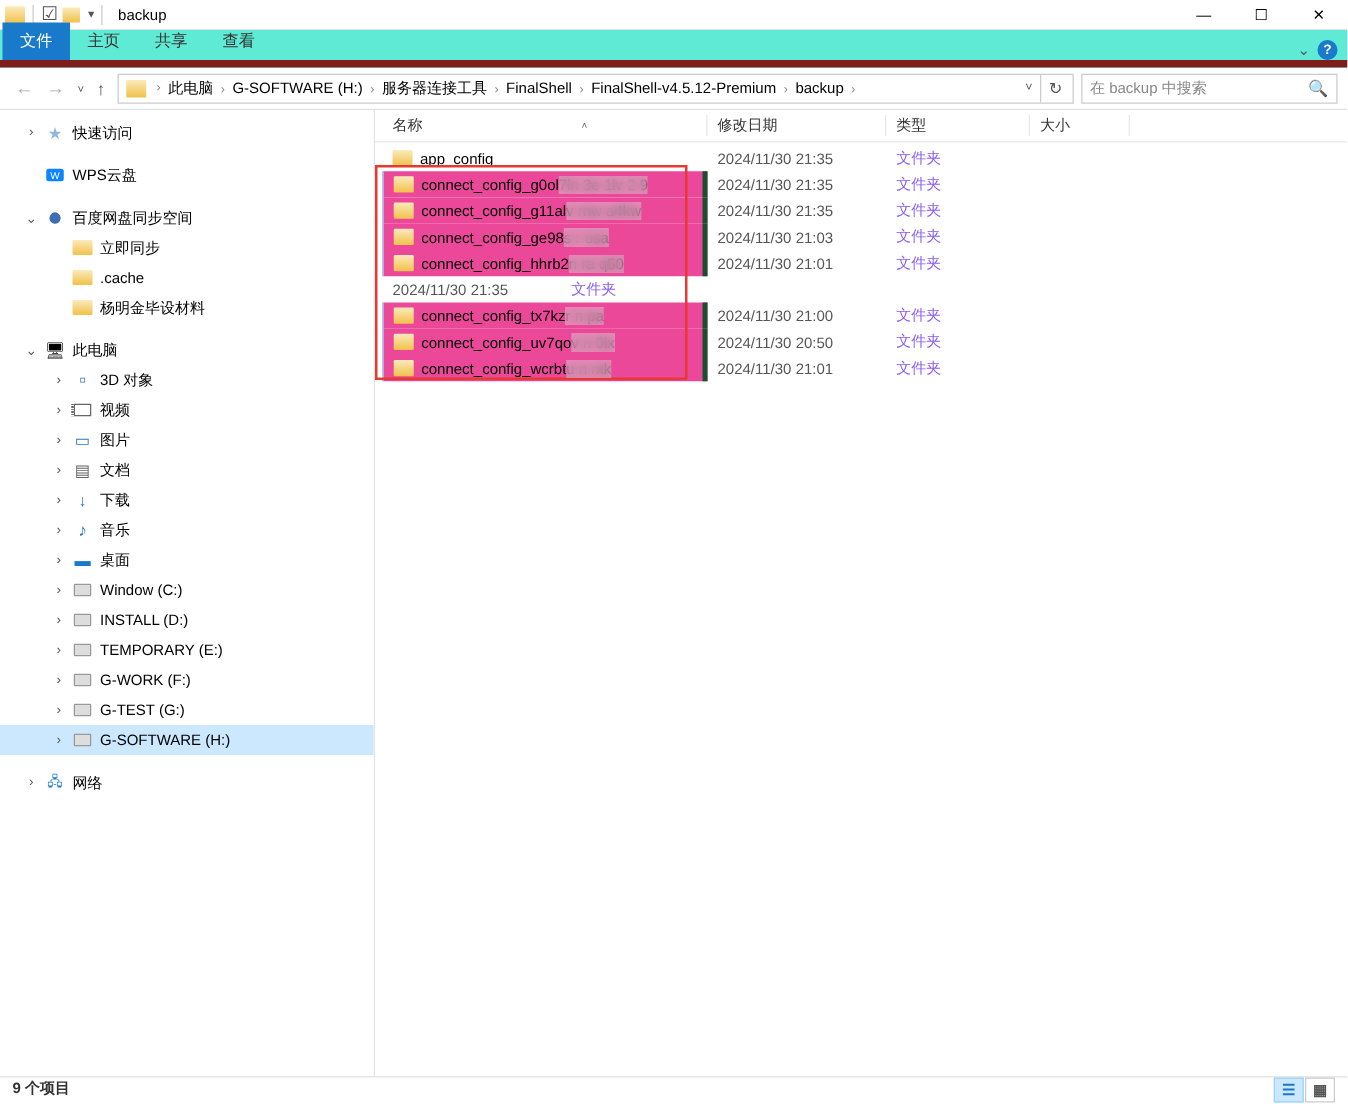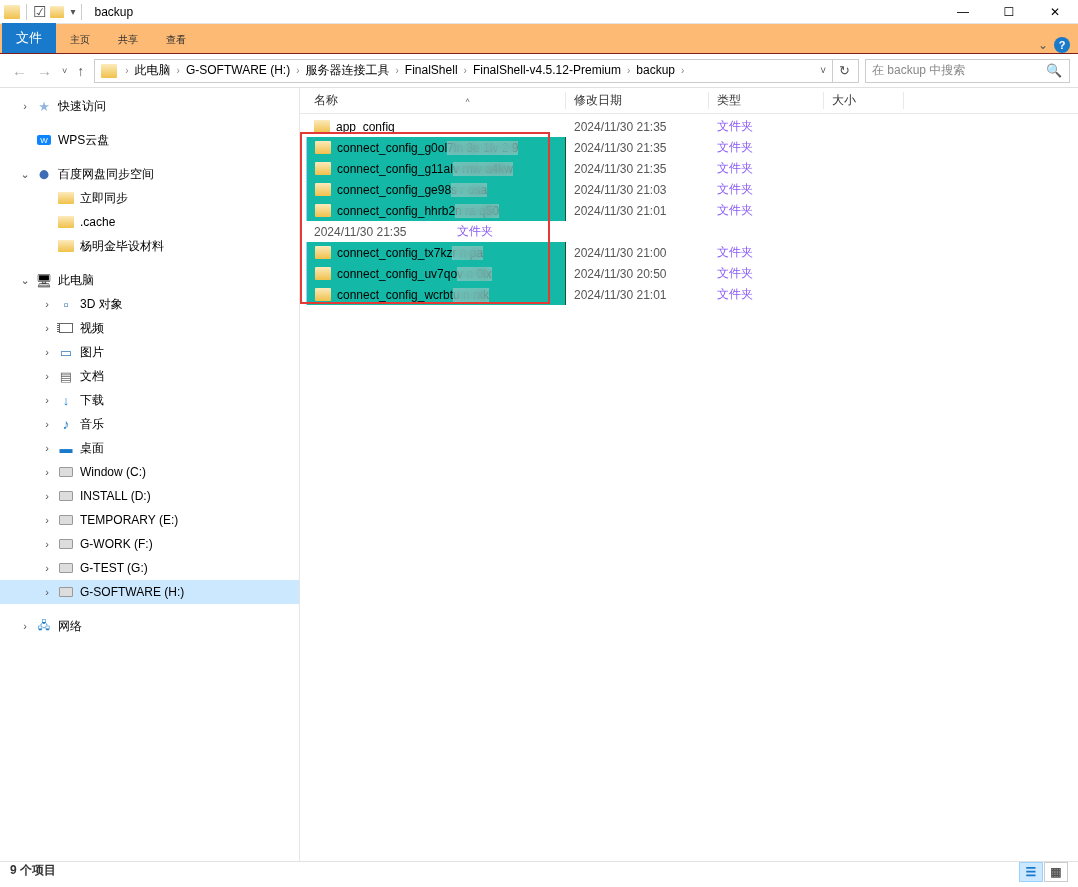--- a/index.html
+++ b/index.html
@@ -10,23 +10,23 @@
 .tb-icons { display: flex; align-items: center; padding: 0 4px; gap: 4px; }
 .tb-folder-icon { width: 16px; height: 14px; background: linear-gradient(#fceabb,#f0c14b); border-radius: 1px; }
 .tb-separator { width: 1px; height: 16px; background: #ccc; margin: 0 2px; }
 .tb-mini-icon { font-size: 15px; color: #555; line-height: 1; }
 .tb-chev { font-size: 10px; color: #555; margin-left: 2px; }
 .tb-title { margin-left: 6px; font-size: 12px; color: #000; }
 .tb-windowctrls { margin-left: auto; display: flex; }
 .tb-winbtn { width: 46px; height: 24px; display: flex; align-items: center; justify-content: center; font-size: 12px; color: #000; }
 
 
-.ribbon { height: 30px; display: flex; align-items: flex-end; background: #fdba74; border-bottom: 1px solid #7f1d1d; }
+.ribbon { height: 30px; display: flex; align-items: flex-end; background: #5eead4; border-bottom: 6px solid #7f1d1d; }
 .ribbon-tab-file { background: #1979ca; color: #fff; padding: 6px 14px; font-size: 13px; margin-left: 2px; }
-.ribbon-tab { padding: 6px 14px; font-size: 10px; color: #333; }
+.ribbon-tab { padding: 6px 14px; font-size: 13px; color: #333; }
 .ribbon-expand { margin-left: auto; padding: 0 8px; display: flex; align-items: center; gap: 6px; color: #555; }
 .ribbon-expand .chev { font-size: 12px; }
 .ribbon-expand .help { width: 16px; height: 16px; border-radius: 50%; background: #1979ca; color: #fff; display: flex; align-items: center; justify-content: center; font-size: 11px; font-weight: bold; }
 
 
 .navbar { height: 34px; display: flex; align-items: center; padding: 3px 8px; gap: 6px; border-bottom: 1px solid #e1e1e1; }
 .nav-arrows { display: flex; align-items: center; gap: 10px; padding: 0 4px; }
 .nav-arrow { font-size: 15px; color: #aaa; }
 .nav-arrow.enabled { color: #555; }
 .nav-chev-small { font-size: 9px; color: #555; }
@@ -73,21 +73,21 @@
 .filelist { flex: 1; display: flex; flex-direction: column; }
 .fl-header { height: 26px; display: flex; align-items: center; border-bottom: 1px solid #e8e8e8; padding-left: 6px; }
 .fl-col { padding: 0 8px; color: #333; font-size: 12px; white-space: nowrap; overflow: hidden; display: flex; align-items: center; }
 .fl-col.name { width: 260px; border-right: 1px solid #e8e8e8; gap: 40px; }
 .fl-col.date { width: 143px; border-right: 1px solid #e8e8e8; }
 .fl-col.type { width: 115px; border-right: 1px solid #e8e8e8; }
 .fl-col.size { width: 80px; border-right: 1px solid #e8e8e8; }
 .fl-sort-indic { margin: 0 auto; font-size: 8px; color: #666; }
 .fl-rows { flex: 1; position: relative; padding-top: 2px; }
 .fl-row { height: 21px; display: flex; align-items: center; padding-left: 6px; }
-.fl-row.selected .cell.name { background: #14b8a6; border-left: 1px solid #99d1ff; border-right: 1px solid #14532d; }
+.fl-row.selected .cell.name { background: #ec4899; border-left: 1px solid #99d1ff; border-right: 4px solid #14532d; }
 .fl-row.selected:first-of-type .cell.name { border-top: 1px solid #99d1ff; }
 .fl-row .cell { padding: 0 8px; display: flex; align-items: center; gap: 6px; height: 100%; }
 .fl-row .cell.name { width: 260px; }
 .fl-row .cell.date { width: 143px; color: #555; }
 .fl-row .cell.type { width: 115px; color: #8b5cf6; }
 .fl-row .cell.size { width: 80px; }
 .fl-row .folder-icon { width: 16px; height: 13px; background: linear-gradient(#fceabb,#f0c14b); border-radius: 1px; flex-shrink: 0; }
 .fl-row .fname { white-space: nowrap; overflow: hidden; }
 .fl-row .blur { position: relative; display: inline-block; }
 .fl-row .blur::after { content: ""; position: absolute; left: 0; right: 0; top: -1px; bottom: -1px; backdrop-filter: blur(4px); background: rgba(220,220,220,0.45); }

